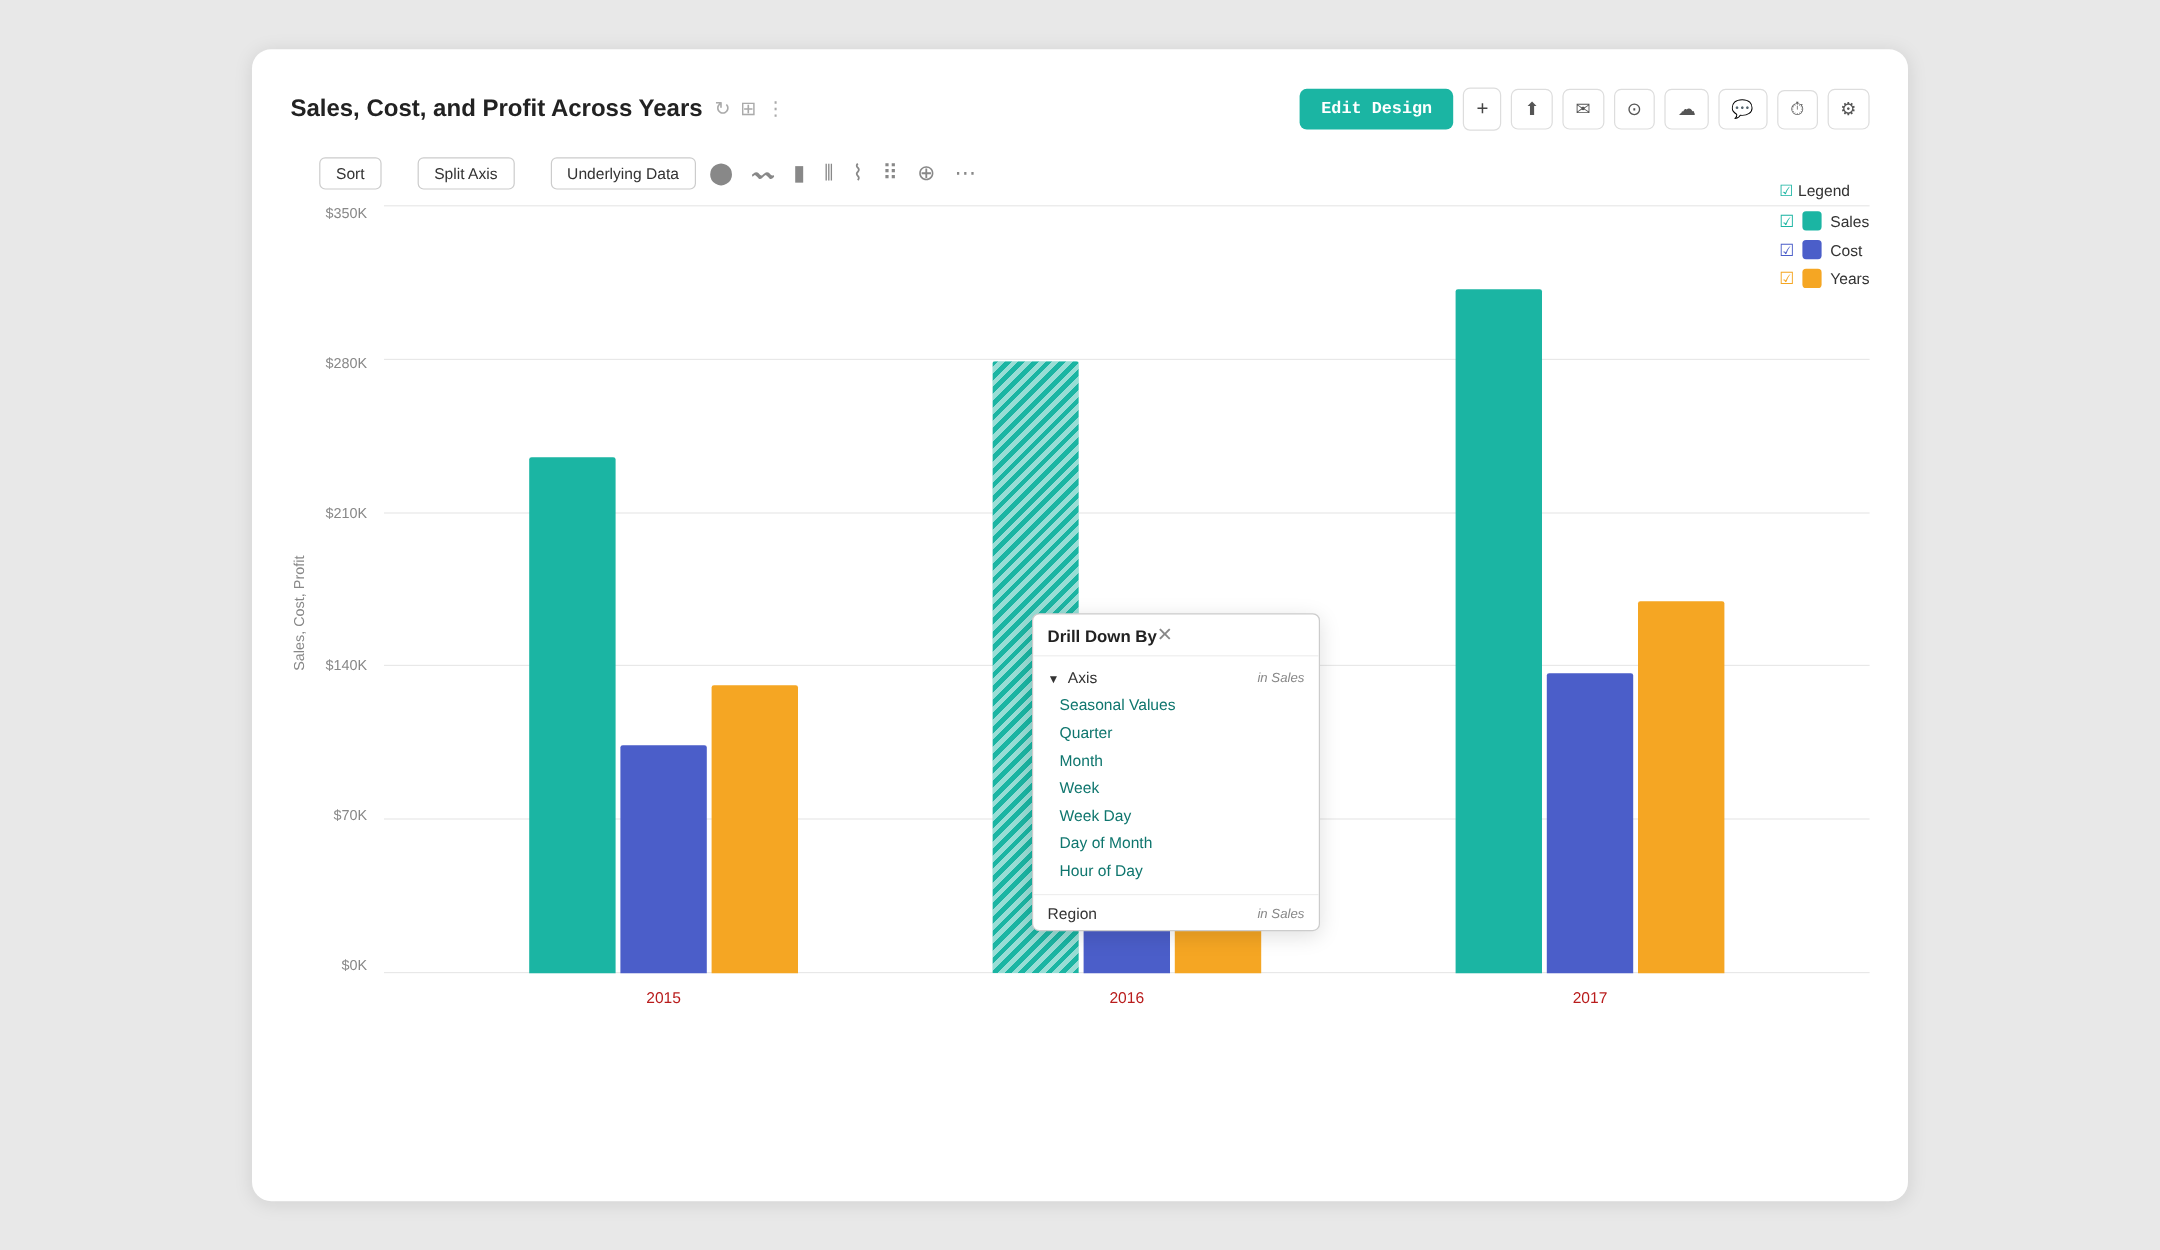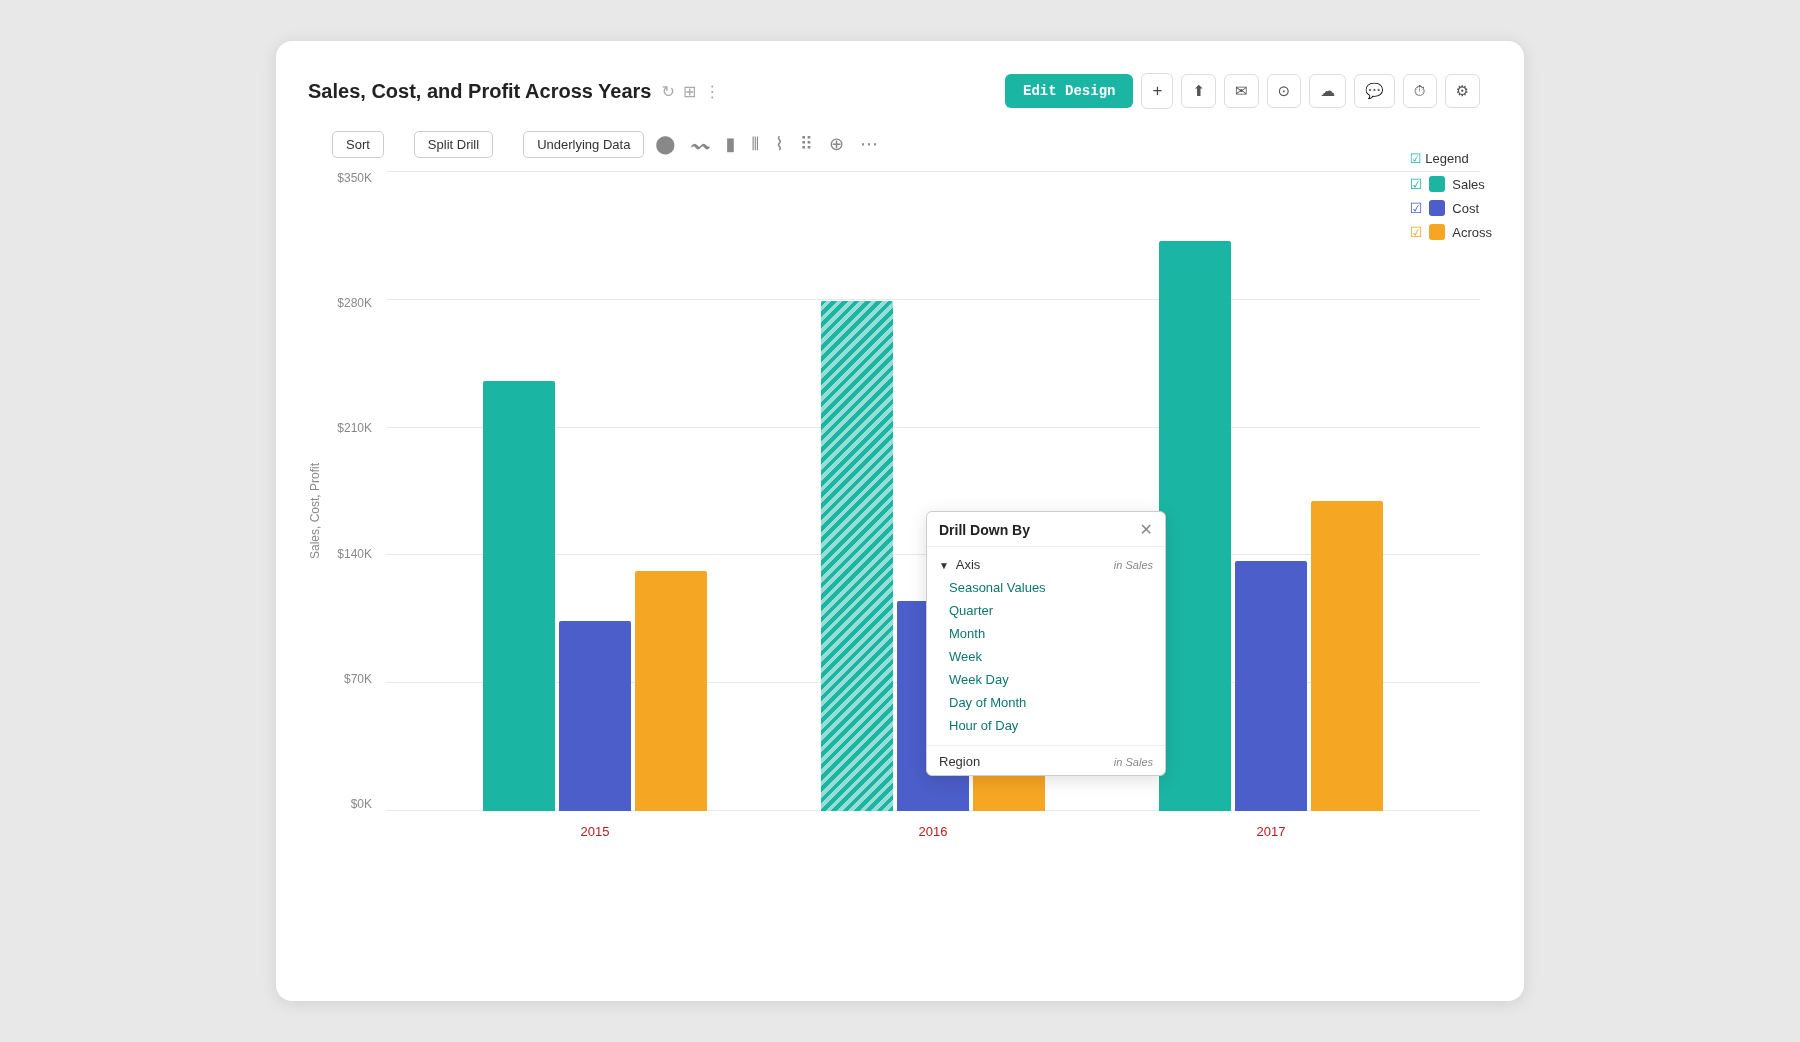--- a/index.html
+++ b/index.html
@@ -8,23 +8,23 @@
       font-family: -apple-system, BlinkMacSystemFont, 'Segoe UI', sans-serif;
       display: flex;
       align-items: center;
       justify-content: center;
       min-height: 100vh;
       padding: 20px;
     }
     .card {
       background: #fff;
       border-radius: 16px;
-      width: 1248px;
+      width: 1380px;
       min-height: 960px;
-      padding: 32px 44px 32px 32px;
+      padding: 32px 32px 32px 32px;
       position: relative;
       box-shadow: 0 2px 16px rgba(0,0,0,0.10);
     }
     .header-row {
       display: flex;
       align-items: center;
       justify-content: space-between;
       margin-bottom: 18px;
     }
     .title-area {
@@ -249,21 +249,20 @@
       background: #fff;
       border: 1px solid #ccc;
       border-radius: 6px;
       box-shadow: 0 4px 18px rgba(0,0,0,0.13);
       z-index: 100;
       font-size: 13px;
     }
     .popup-header {
       display: flex;
       align-items: center;
-      justify-content: space-between;
       padding: 10px 12px 8px 12px;
       border-bottom: 1px solid #eee;
     }
     .popup-title {
       font-weight: 600;
       font-size: 14px;
       color: #222;
     }
     .popup-close {
       background: none;
@@ -334,21 +333,21 @@
       <button class="icon-btn">⊙</button>
       <button class="icon-btn">☁</button>
       <button class="icon-btn">💬</button>
       <button class="icon-btn">⏱</button>
       <button class="icon-btn">⚙</button>
     </div>
   </div>
 
   <div class="toolbar">
     <button class="toolbar-btn">Sort</button>
-    <button class="toolbar-btn">Split Drill</button>
+    <button class="toolbar-btn">Split Axis</button>
     <button class="toolbar-btn">Underlying Data</button>
     <span class="chart-icon">⬤</span>
     <span class="chart-icon">〰</span>
     <span class="chart-icon">▮</span>
     <span class="chart-icon">⫴</span>
     <span class="chart-icon">⌇</span>
     <span class="chart-icon">⠿</span>
     <span class="chart-icon">⊕</span>
     <span class="chart-icon">⋯</span>
   </div>
@@ -446,16 +445,16 @@
       <span>Sales</span>
     </div>
     <div class="legend-item">
       <span style="color:#4b5ec9;font-size:14px;">☑</span>
       <div class="legend-swatch" style="background:#4b5ec9;"></div>
       <span>Cost</span>
     </div>
     <div class="legend-item">
       <span style="color:#f5a623;font-size:14px;">☑</span>
       <div class="legend-swatch" style="background:#f5a623;"></div>
-      <span>Across</span>
+      <span>Years</span>
     </div>
   </div>
 </div>
 
 </body></html>

